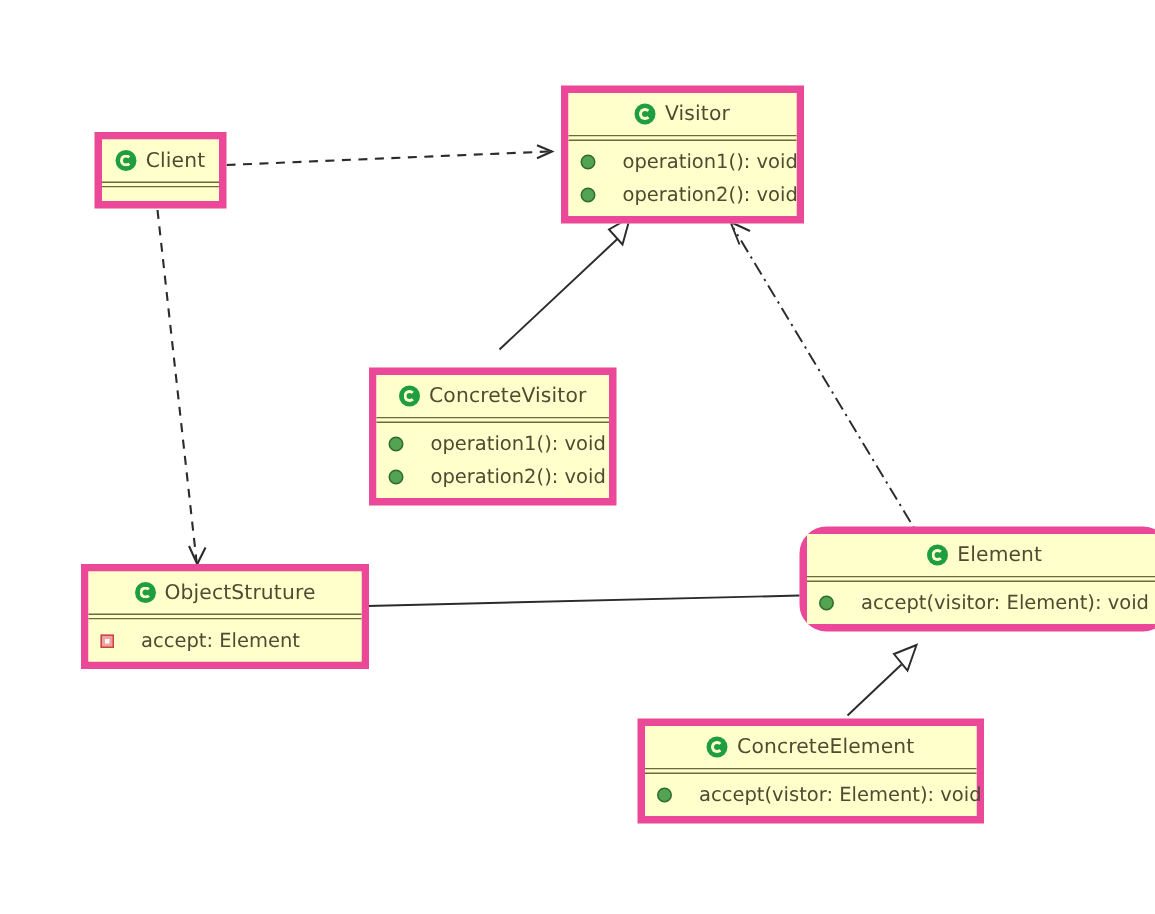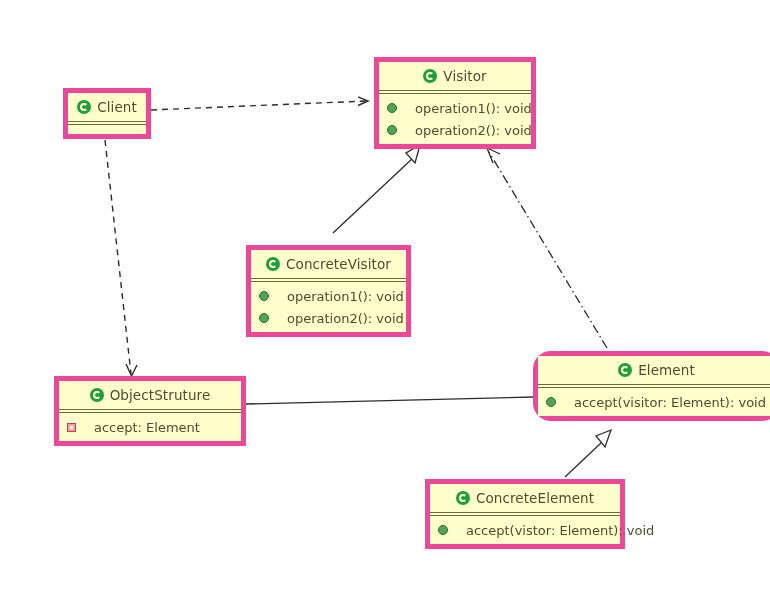--- a/index.html
+++ b/index.html
@@ -238,21 +238,21 @@
     </div>
     <div class="uml-header-sep"></div>
     <div class="uml-members">
       <div class="uml-member">
         <span class="icon-method"></span>
         <span class="member-text">accept(visitor: Element): void</span>
       </div>
     </div>
   </div>
 
-  <div class="uml-class" style="left:425px; top:479px; width:200px;">
+  <div class="uml-class" style="left:425px; top:479px; width:231px;">
     <div class="uml-header">
       <span class="icon-class"></span>
       <span class="uml-title">ConcreteElement</span>
     </div>
     <div class="uml-header-sep"></div>
     <div class="uml-members">
       <div class="uml-member">
         <span class="icon-method"></span>
         <span class="member-text">accept(vistor: Element): void</span>
       </div>

